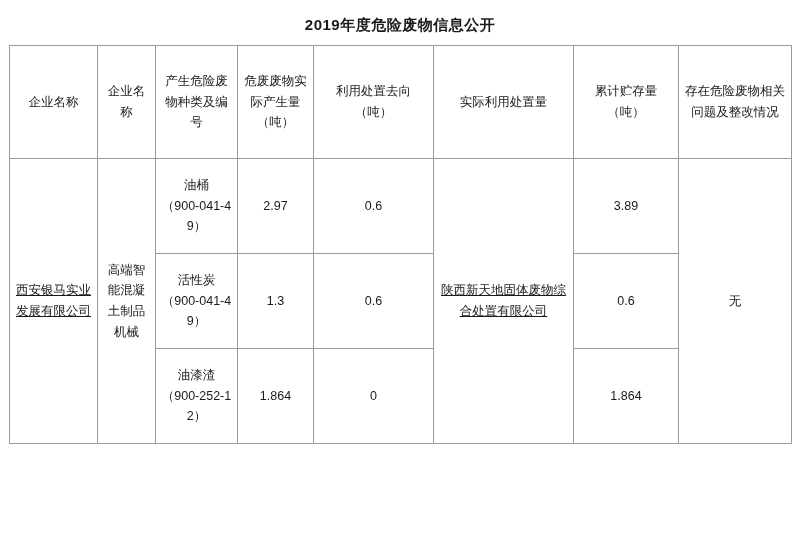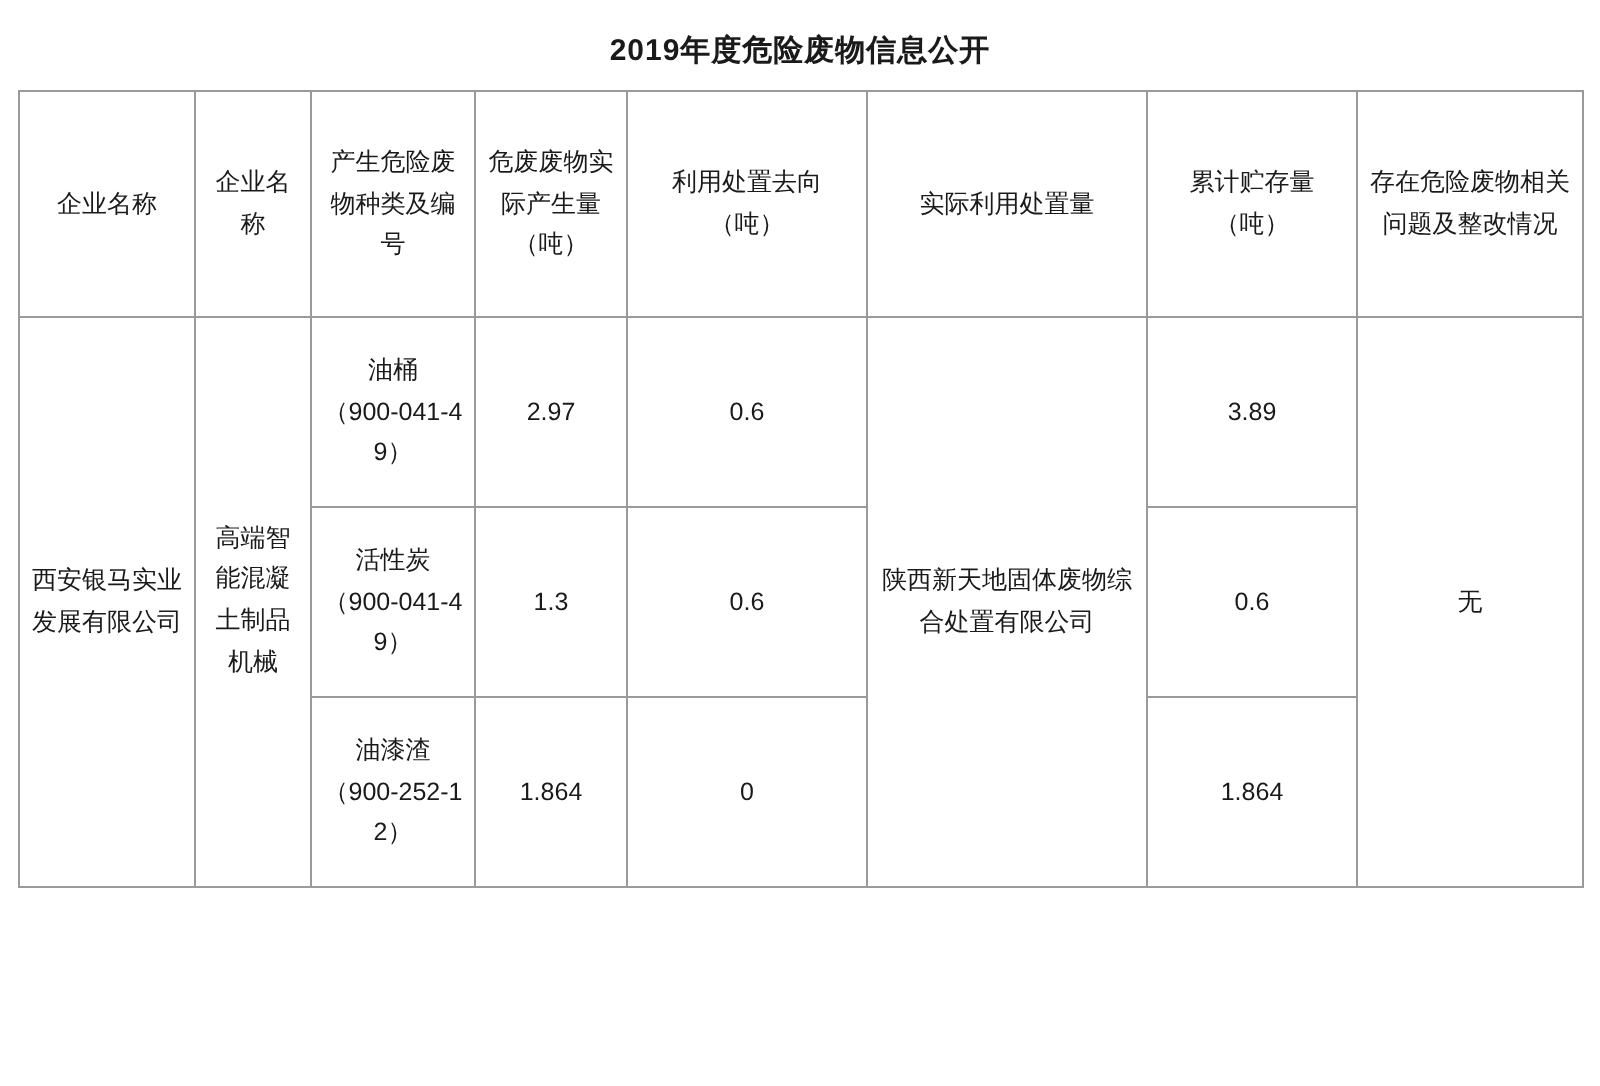--- a/index.html
+++ b/index.html
@@ -58,36 +58,37 @@
   .col-4 { width: 120px; }
   .col-5 { width: 140px; }
   .col-6 { width: 105px; }
   .col-7 { width: 113px; }
 
   .hdr-left {
     text-align: left;
   }
   .cell-company {
     line-height: 2.0;
+    text-decoration: underline;
   }
   .cell-product {
     line-height: 2.0;
-    font-family: Liberation Mono, monospace;
   }
   .row-body td {
     height: 86px;
   }
   .waste-name {
     line-height: 2.1;
   }
   .dest-cell {
     line-height: 1.9;
     text-align: left;
     padding-left: 8px;
     padding-right: 8px;
+    text-decoration: underline;
   }
 </style>
 </head>
 <body>
 
 <div class="page">
 
   <div class="doc-title">2019年度危险废物信息公开</div>
 
   <table class="waste-table">

